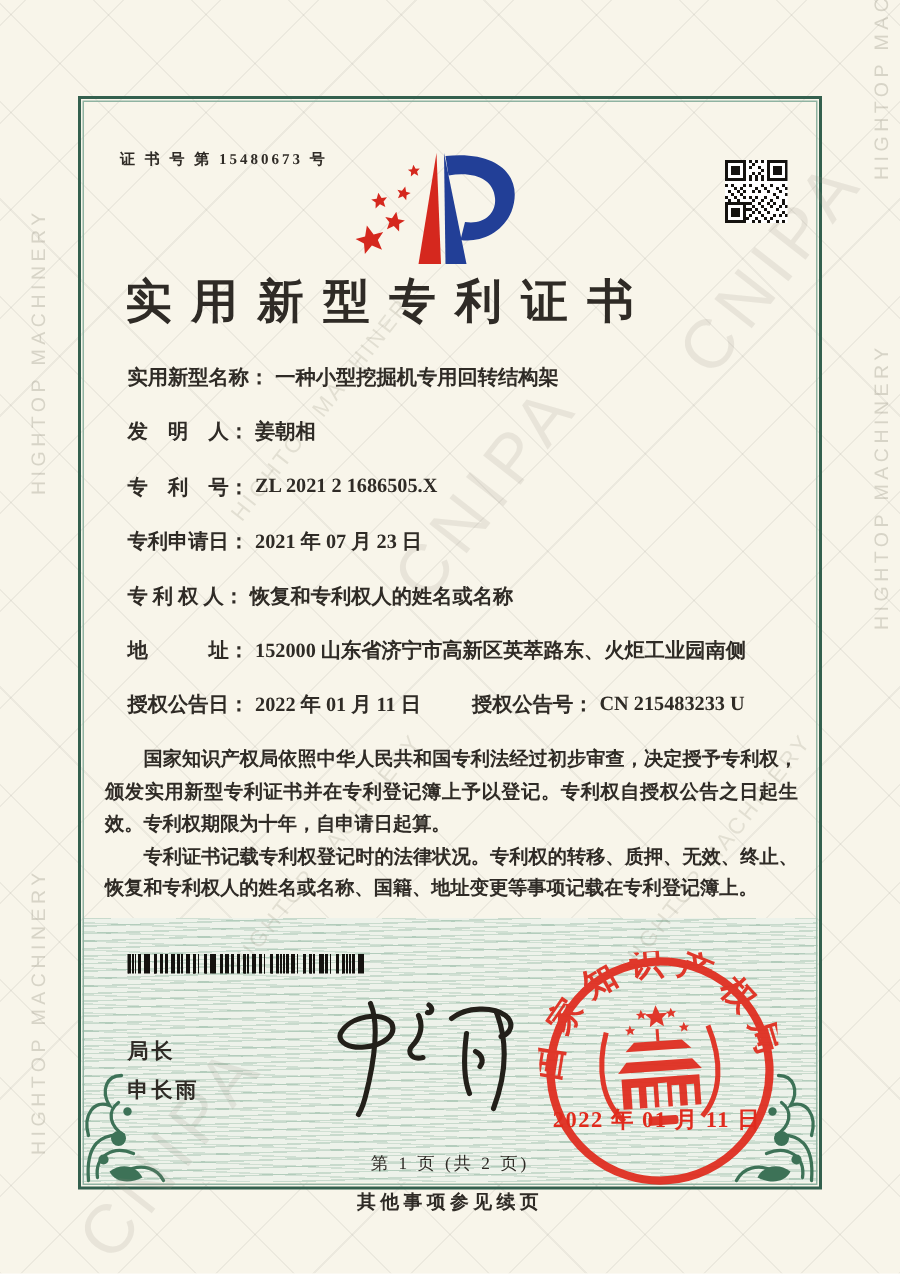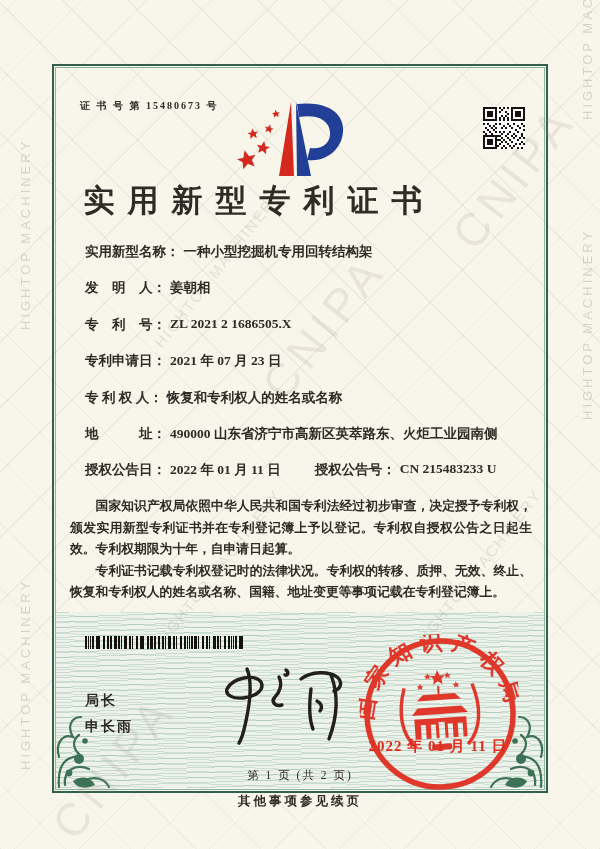--- a/index.html
+++ b/index.html
@@ -161,21 +161,21 @@
     <div class="field-row">
       <span class="flabel">专利申请日：</span>
       <span class="fvalue">2021 年 07 月 23 日</span>
     </div>
     <div class="field-row">
       <span class="flabel">专 利 权 人：</span>
       <span class="fvalue">恢复和专利权人的姓名或名称</span>
     </div>
     <div class="field-row">
       <span class="flabel">地　　　址：</span>
-      <span class="fvalue">490000 山东省济宁市高新区英萃路东、火炬工业园南侧</span>
+      <span class="fvalue">152000 山东省济宁市高新区英萃路东、火炬工业园南侧</span>
     </div>
     <div class="field-row">
       <span class="flabel">授权公告日：</span>
       <span class="fvalue">2022 年 01 月 11 日</span>
       <span class="fgap"></span>
       <span class="flabel">授权公告号：</span>
       <span class="fvalue">CN 215483233 U</span>
     </div>
   </div>
 

